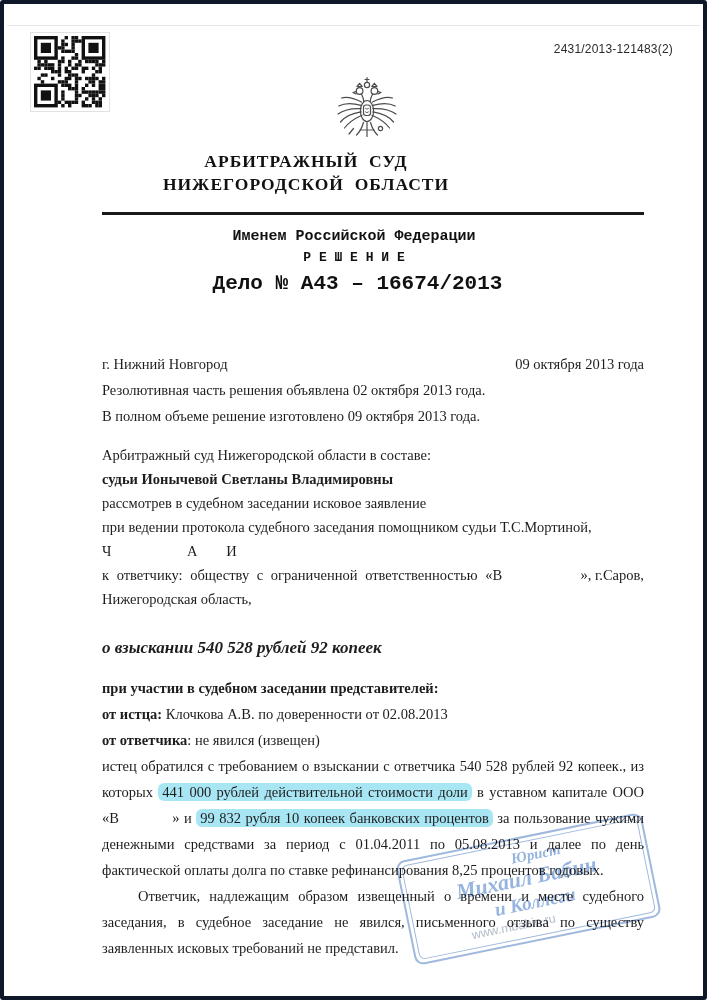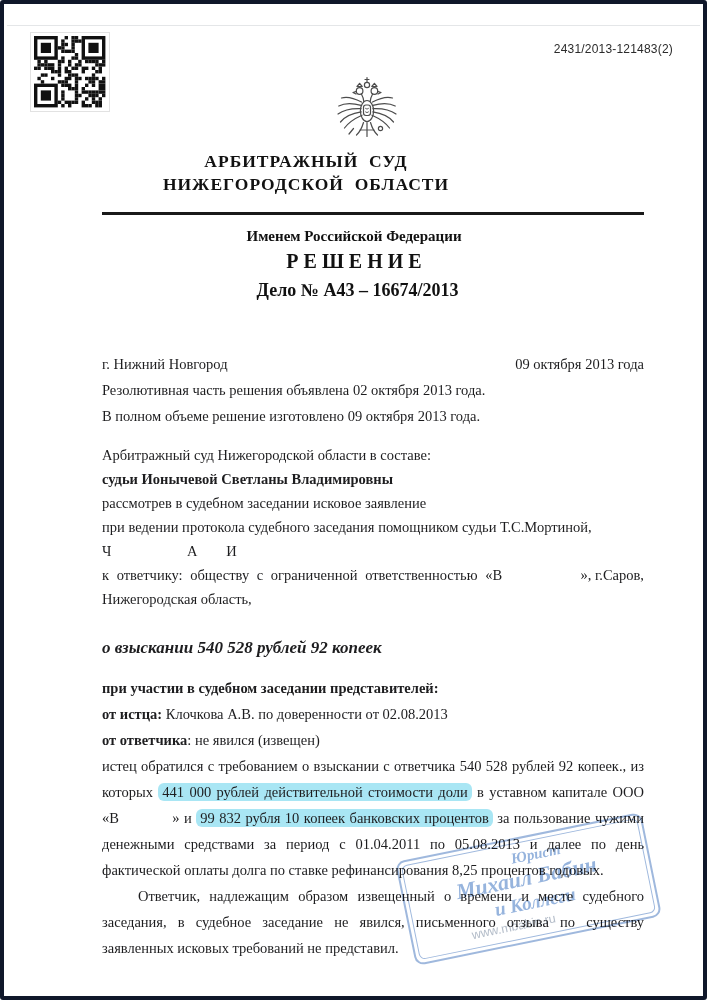--- a/index.html
+++ b/index.html
@@ -20,24 +20,24 @@
     border:1px solid #e2e2e2;display:flex;align-items:center;justify-content:center;}
   
   .doc-number{position:absolute;top:38px;right:30px;font-family:"Liberation Sans",sans-serif;
     font-size:12px;color:#2b2b2b;letter-spacing:.2px;}
   
   .emblem{position:absolute;left:331px;top:72px;width:64px;height:68px;}
   
   .court-name{position:absolute;top:146px;left:0;width:604px;text-align:center;
     font-weight:bold;font-size:17.5px;line-height:23px;letter-spacing:1px;color:#111;}
   .rule{position:absolute;top:208px;left:98px;width:542px;height:2.5px;background:#191919;}
-  .subheader{position:absolute;top:224px;left:0;width:700px;text-align:center;color:#111;}
+  .subheader{position:absolute;top:224px;left:0;width:700px;text-align:center;color:#111;font-family:Liberation Mono, monospace;}
   .subheader .l1{font-weight:bold;font-size:15px;}
-  .subheader .l2{font-weight:bold;font-size:20px;margin-top:5px;}
-  .subheader .l3{font-weight:bold;font-size:18px;margin-top:7px;margin-left:7px;}
+  .subheader .l2{font-weight:bold;font-size:13px;margin-top:5px;}
+  .subheader .l3{font-weight:bold;font-size:21px;margin-top:7px;margin-left:7px;}
   
   .main{position:absolute;left:98px;top:303px;width:542px;font-size:14.5px;line-height:26px;}
   .row-citydate{display:flex;justify-content:space-between;margin-top:44px;}
   .block-composition{margin-top:14px;line-height:24px;}
   .bold{font-weight:bold;}
   .chai span{display:inline-block;}
   .chai .p2{margin-left:72px;}
   .chai .p3{margin-left:25px;}
   .defendant-row{display:flex;}
   .defendant-row .d1{word-spacing:4px;white-space:nowrap;}

